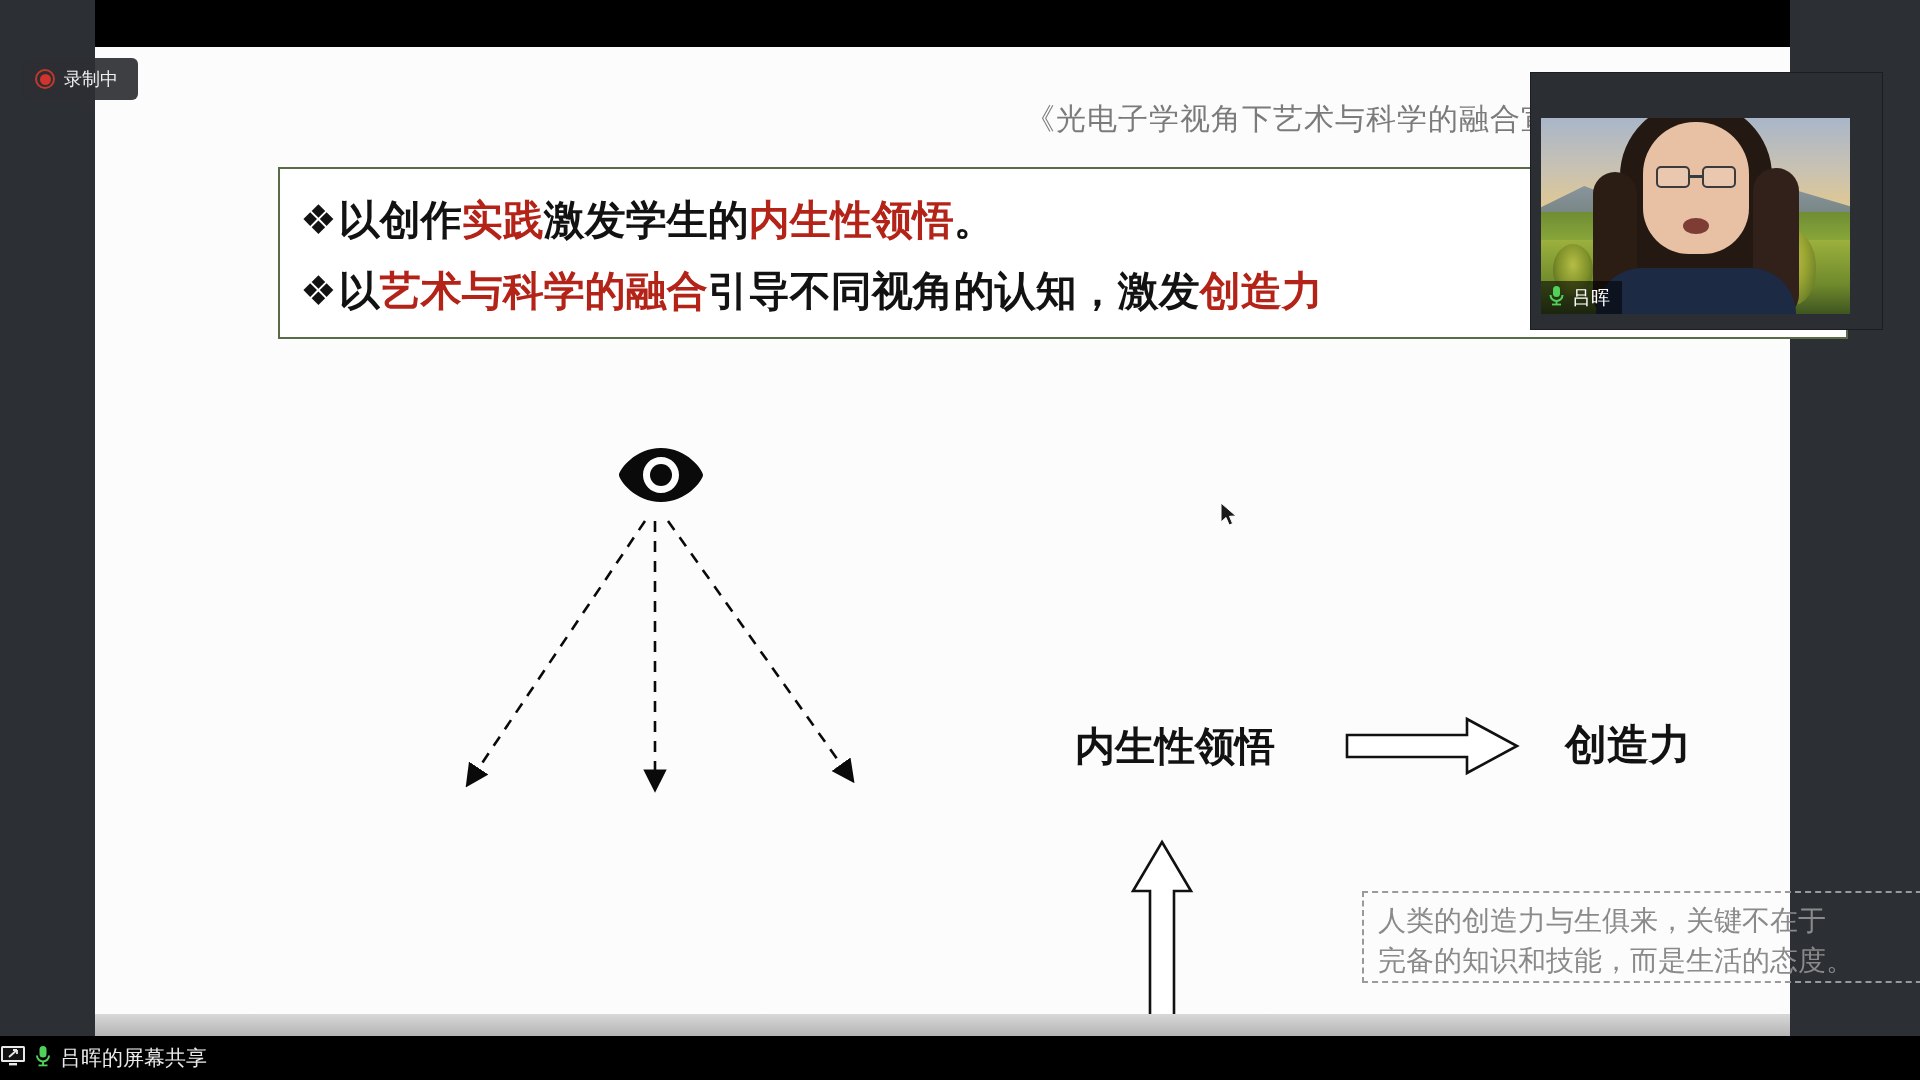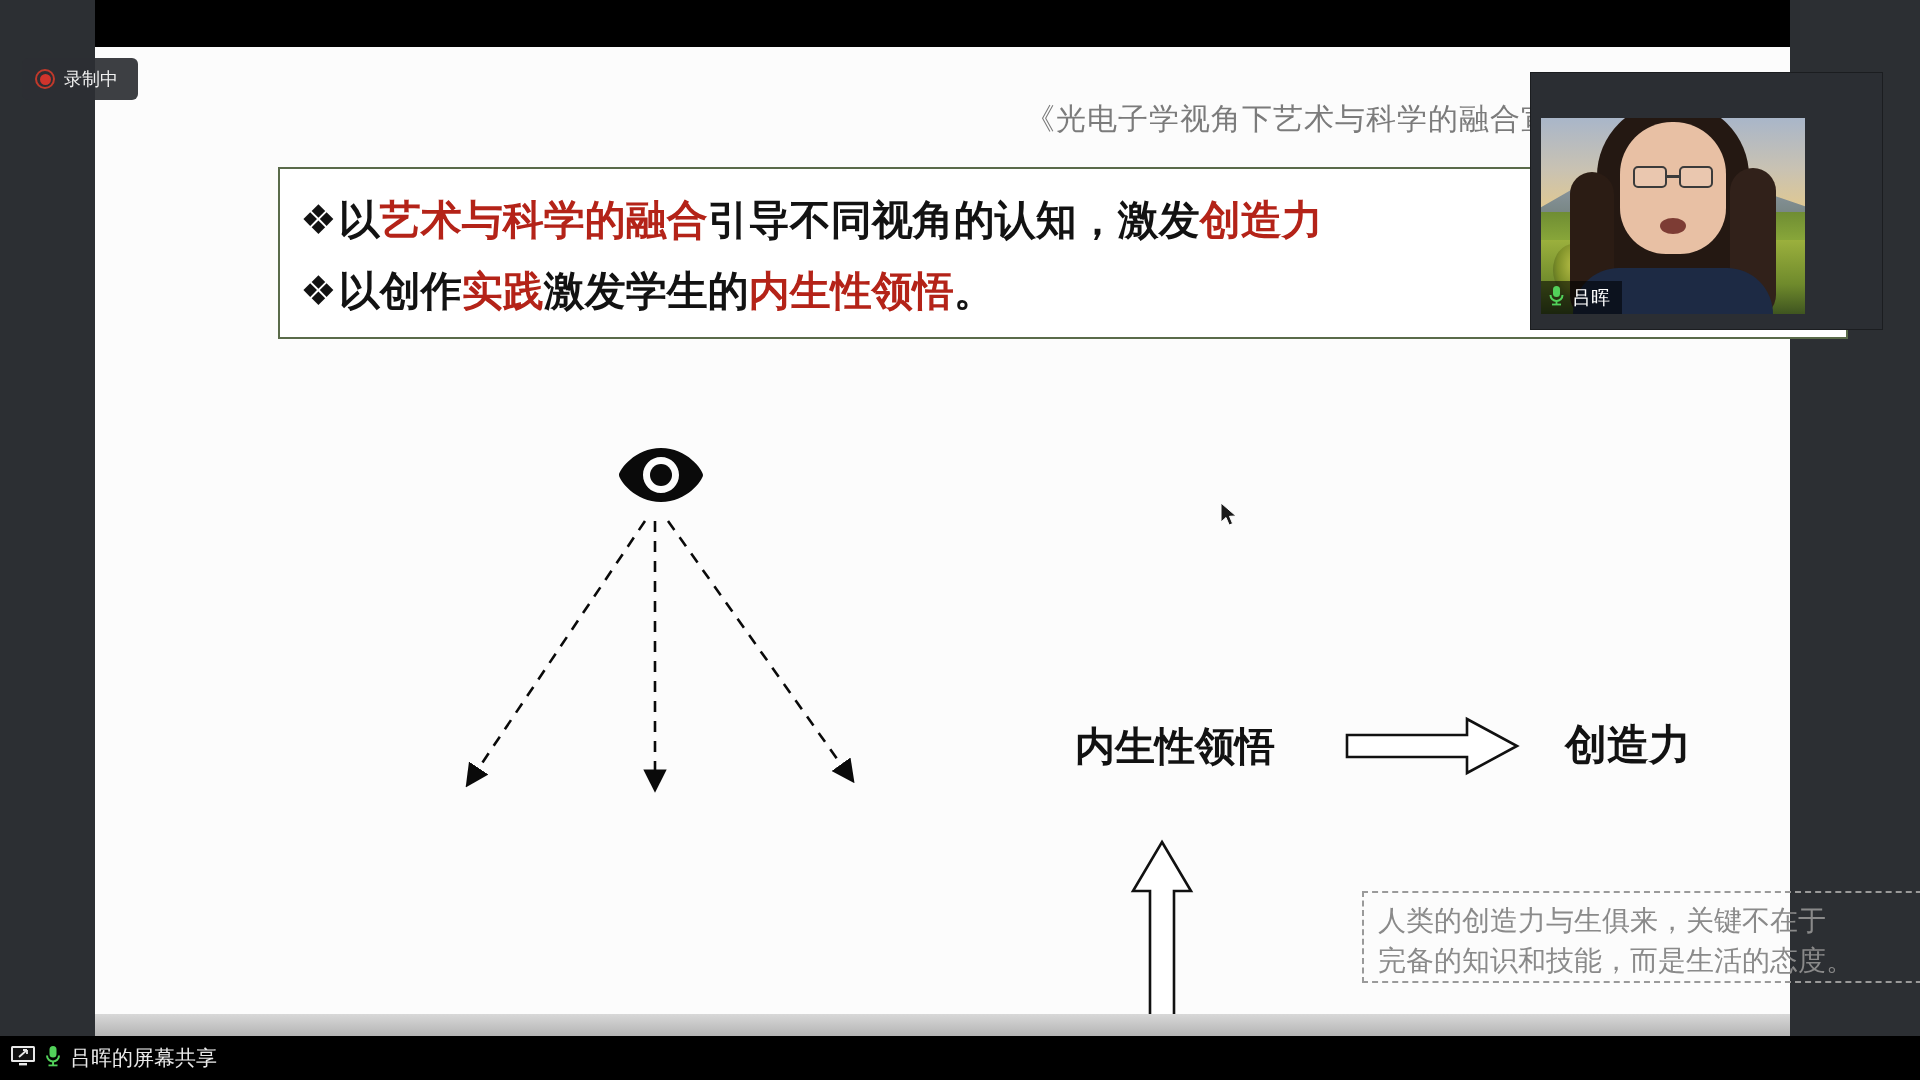--- a/index.html
+++ b/index.html
@@ -137,21 +137,21 @@
   .mic-muted { width: 26px; height: 26px; position: relative; flex: none; margin-left: 4px; }
   .vdivider { width: 2px; height: 26px; background: #4d5157; margin: 0 13px; flex: none; }
   .speaking-text {
     color: #e8e8e8; font-size: 17px; white-space: nowrap;
     font-family: "DejaVu Sans", "Liberation Sans", sans-serif;
   }
   .panel-logo { position: absolute; right: 12px; top: 11px; }
 
   .video-tile {
     position: absolute; left: 10px; top: 45px;
-    width: 264px; height: 196px;
+    width: 309px; height: 196px;
     overflow: hidden;
     background: #6d28d9;
   }
   
   .vt-sky { position: absolute; inset: 0 0 52% 0;
     background: linear-gradient(to bottom, #a9b6c9 0%, #c9c2b2 55%, #e2c98f 100%); }
   .vt-mtn { position: absolute; left: 0; right: 0; top: 30%; height: 26%;
     background: linear-gradient(to bottom, #8f99a6, #6f7f77); clip-path: polygon(0 60%, 14% 18%, 30% 55%, 46% 10%, 62% 48%, 80% 22%, 100% 58%, 100% 100%, 0 100%); }
   .vt-field { position: absolute; left: 0; right: 0; top: 48%; bottom: 0;
     background: linear-gradient(to bottom, #6f8d33 0%, #8aa83a 30%, #58732a 70%, #3d5520 100%); }
@@ -188,45 +188,44 @@
     display: flex; align-items: center; gap: 7px;
   }
   .name-chip .nm { color: #fff; font-size: 19px; font-family: "DejaVu Sans","Liberation Sans",sans-serif; }
 
   
   .taskbar {
     position: absolute; left: 0; bottom: 0;
     width: 1920px; height: 44px;
     background: #000;
     display: flex; align-items: center; gap: 8px;
-    padding-left: 10px;
   }
   .taskbar .tb-text { color: #eaeaea; font-size: 21px; font-family: "DejaVu Sans","Liberation Sans",sans-serif; }
   .left-rail { position: absolute; left: 0; top: 0; width: 95px; height: 1036px; background: #2c2f33; }
   .right-rail { position: absolute; left: 1790px; top: 0; width: 130px; height: 1036px; background: #2c2f33; }
 </style>
 </head>
 <body>
 
 <div id="app">
 
   <div class="share-letterbox"></div>
   <div class="left-rail"></div>
   <div class="right-rail"></div>
 
   <div class="slide-surface">
 
     <div class="slide-title">《光电子学视角下艺术与科学的融合宣战》</div>
 
     <div class="bullet-box">
       <div class="bullet-line">
+        <span class="bullet-mark">❖</span><span>以创作</span><span class="hl">实践</span><span>激发学生的</span><span class="hl">内生性领悟</span><span>。</span>
+      </div>
+      <div class="bullet-line">
         <span class="bullet-mark">❖</span><span>以</span><span class="hl">艺术与科学的融合</span><span>引导不同视角的认知，激发</span><span class="hl">创造力</span>
-      </div>
-      <div class="bullet-line">
-        <span class="bullet-mark">❖</span><span>以创作</span><span class="hl">实践</span><span>激发学生的</span><span class="hl">内生性领悟</span><span>。</span>
       </div>
     </div>
 
     <div class="diagram">
 
       <div class="eye-icon">
         <svg width="92" height="62" viewBox="0 0 92 62">
           <path d="M46 4 C20 4 4 26 4 31 C4 36 20 58 46 58 C72 58 88 36 88 31 C88 26 72 4 46 4 Z
                    M46 13 C56 13 64 21 64 31 C64 41 56 49 46 49 C36 49 28 41 28 31 C28 21 36 13 46 13 Z" fill="#0a0a0a"></path>
           <circle cx="46" cy="31" r="11" fill="#0a0a0a"></circle>

